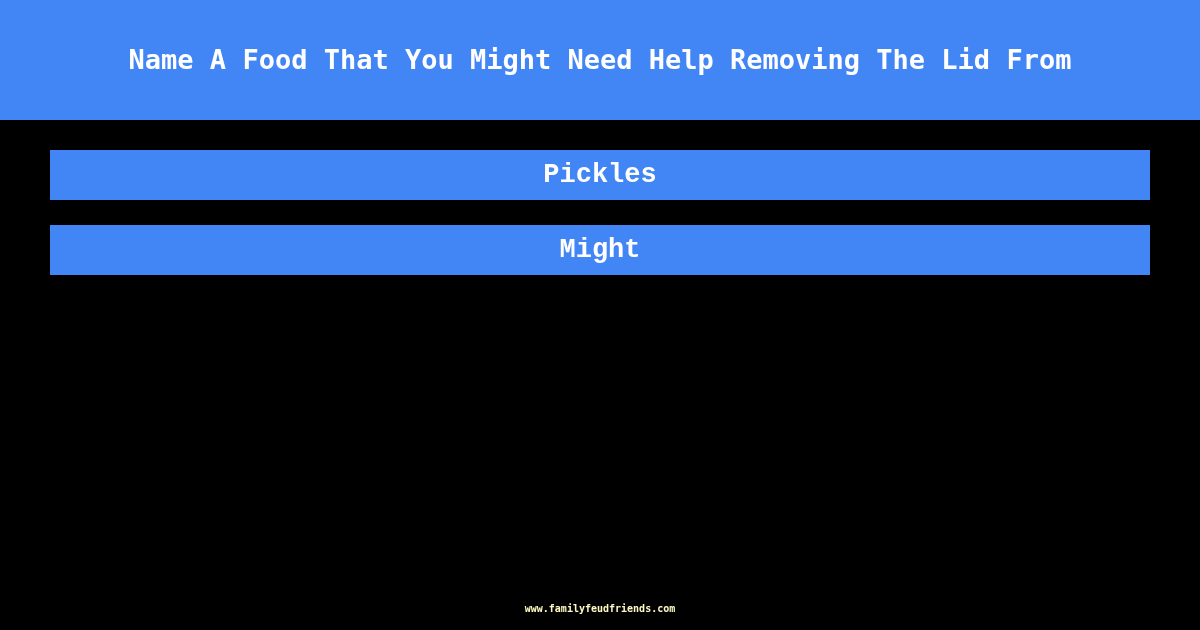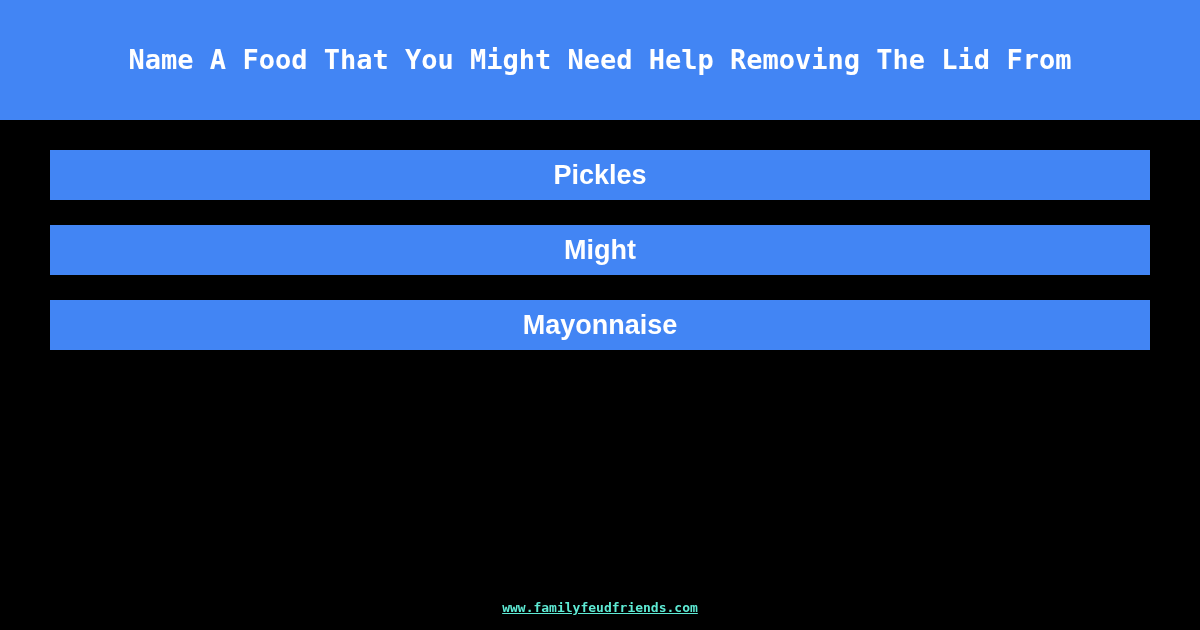--- a/index.html
+++ b/index.html
@@ -63,37 +63,36 @@
     margin-bottom: 25px;
     box-sizing: border-box;
   }
   .answer-text {
     color: #ffffff;
     font-size: 27px;
     font-weight: bold;
     line-height: 1;
     text-align: center;
     white-space: nowrap;
-    font-family: Liberation Sans, sans-serif;
+    font-family: Liberation Mono, monospace;
   }
   
   .footer {
     position: absolute;
     left: 0;
     right: 0;
     bottom: 14px;
     text-align: center;
   }
   .footer-text {
-    color: #5eead4;
-    font-size: 13px;
+    color: #fef9c3;
+    font-size: 10px;
     font-weight: bold;
     letter-spacing: 0px;
     font-family: "DejaVu Sans Mono", "Liberation Mono", monospace;
-    text-decoration: underline;
   }
 </style>
 </head>
 <body>
 
 <div class="page">
 
   <div class="question-banner">
     <div class="question-text">Name A Food That You Might Need Help Removing The Lid From</div>
   </div>
@@ -102,23 +101,20 @@
 
     <div class="answer-row">
       <span class="answer-text">Pickles</span>
     </div>
 
     <div class="answer-row">
       <span class="answer-text">Might</span>
     </div>
 
 
-    <div class="answer-row">
-      <span class="answer-text">Mayonnaise</span>
-    </div>
 
   </div>
 
   <div class="footer">
     <span class="footer-text">www.familyfeudfriends.com</span>
   </div>
 
 </div>
 
 </body></html>

